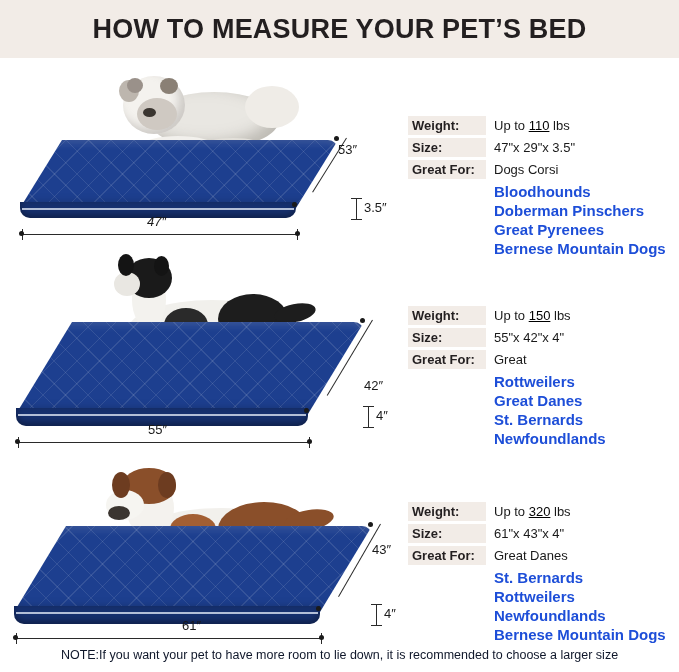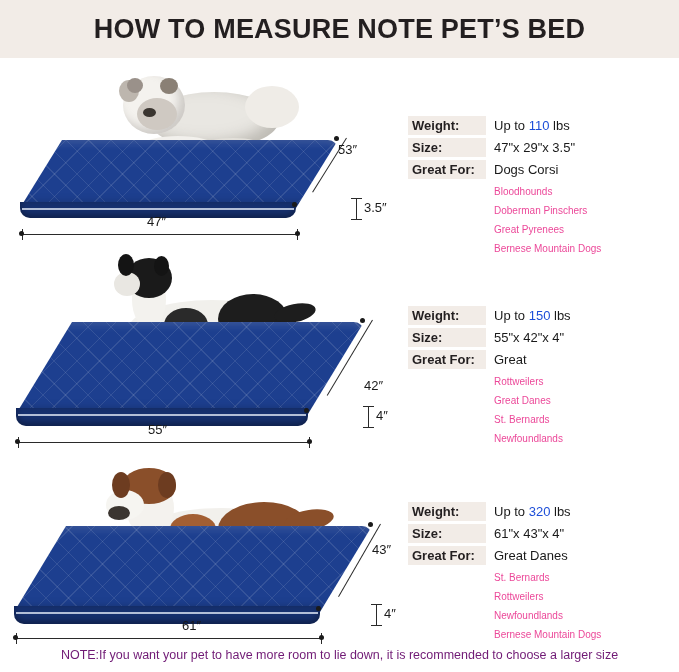--- a/index.html
+++ b/index.html
@@ -134,51 +134,52 @@
     text-align: left;
     font-size: 13px;
     color: #231f20;
   }
   .spec-val {
     padding: 2px 0 2px 8px;
     font-size: 13px;
     color: #1a1a1a;
     white-space: nowrap;
   }
-  .hl { color: #1d4ed8; font-weight: normal; }
+  .hl { color: #000000; font-weight: normal; text-decoration: underline; }
   .breed-list {
     margin: 0;
     padding: 0 0 0 86px;
     list-style: none;
   }
   .breed-list li {
-    font-size: 10px;
-    color: #ec4899;
+    font-size: 15px;
+    color: #1d4ed8;
     line-height: 19px;
     white-space: nowrap;
+    font-weight: bold;
   }
 
   
   .footer-note {
     position: absolute;
     left: 0;
     top: 648px;
     width: 679px;
     text-align: center;
     font-size: 12.5px;
-    color: #701a75;
+    color: #0f172a;
   }
 </style>
 </head>
 <body>
 
 <div class="page">
 
   <div class="header">
-    <div class="header-title">HOW TO MEASURE NOTE PET’S BED</div>
+    <div class="header-title">HOW TO MEASURE YOUR PET’S BED</div>
   </div>
 
   <div class="section" id="section-0">
 
     <div class="bed-wrap" style="left:8px; top:0px; width:360px; height:190px;">
 
       <div class="dog" style="left:105px; top:6px; width:190px; height:95px;">
         <div class="blob" style="left:36px; top:28px; width:130px; height:56px; background:#e9e7e2; box-shadow: inset -10px -6px 14px rgba(150,145,138,0.5);"></div>
         <div class="blob" style="left:10px; top:12px; width:62px; height:58px; background:#f4f2ee; box-shadow: inset -6px -6px 10px rgba(160,155,150,0.45);"></div>
         <div class="blob" style="left:24px; top:34px; width:40px; height:32px; background:#cfc9c2;"></div>
@@ -204,21 +205,21 @@
       <div class="dim-line dim-v" style="left:348px; top:140px; height:22px;"></div>
       <div class="dim-cap" style="left:343px; top:140px; width:11px; height:1px;"></div>
       <div class="dim-cap" style="left:343px; top:161px; width:11px; height:1px;"></div>
       <div class="dim-label" style="left:356px; top:142px;">3.5″</div>
 
       <div class="dim-line dim-h" style="left:14px; top:176px; width:276px;"></div>
       <div class="dim-cap" style="left:14px; top:171px; width:1px; height:11px;"></div>
       <div class="dim-cap" style="left:289px; top:171px; width:1px; height:11px;"></div>
       <div class="dot" style="left:11px; top:173px;"></div>
       <div class="dot" style="left:287px; top:173px;"></div>
-      <div class="dim-label" style="left:139px; top:156px;">47″</div>
+      <div class="dim-label" style="left:139px; top:156px;font-style:italic;">47″</div>
     </div>
 
     <div class="spec" style="left:408px; top:58px; width:265px;">
       <div class="spec-row">
         <div class="spec-key">Weight:</div>
         <div class="spec-val"><span>Up to </span><span class="hl">110</span><span> lbs</span></div>
       </div>
       <div class="spec-row">
         <div class="spec-key">Size:</div>
         <div class="spec-val">47"x 29"x 3.5"</div>

